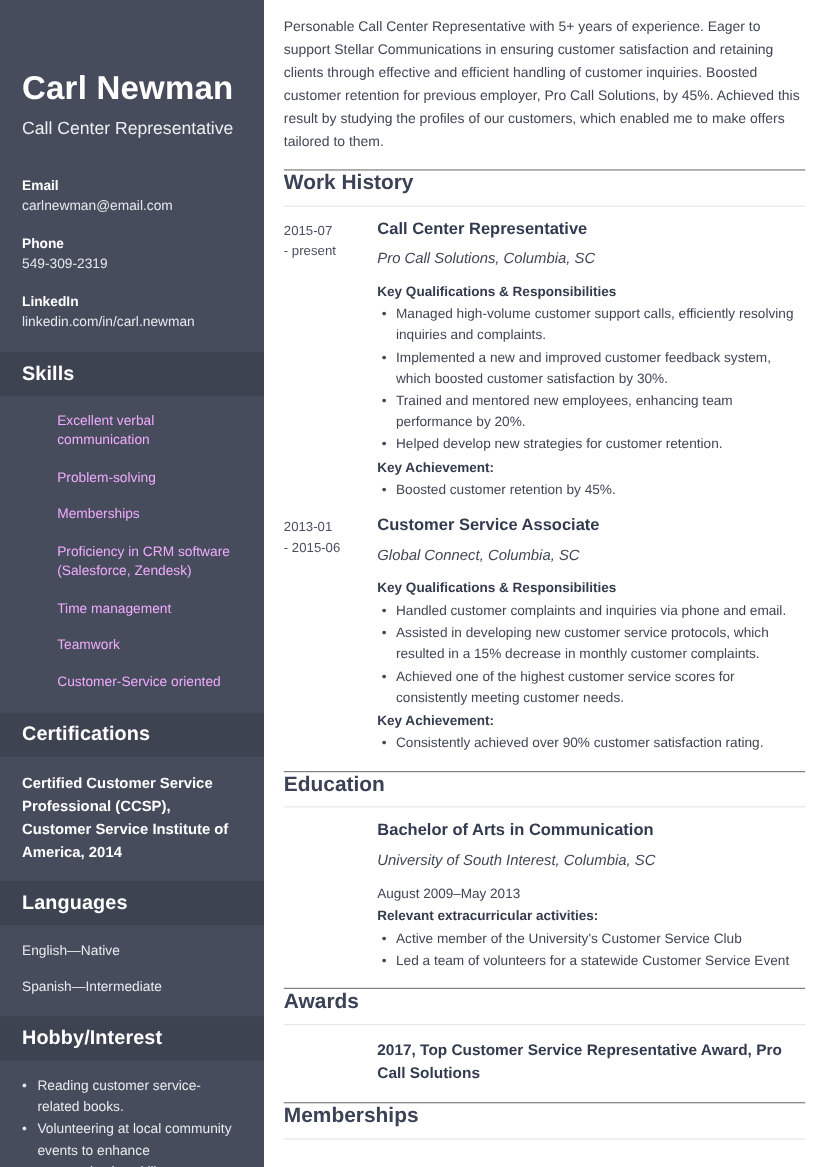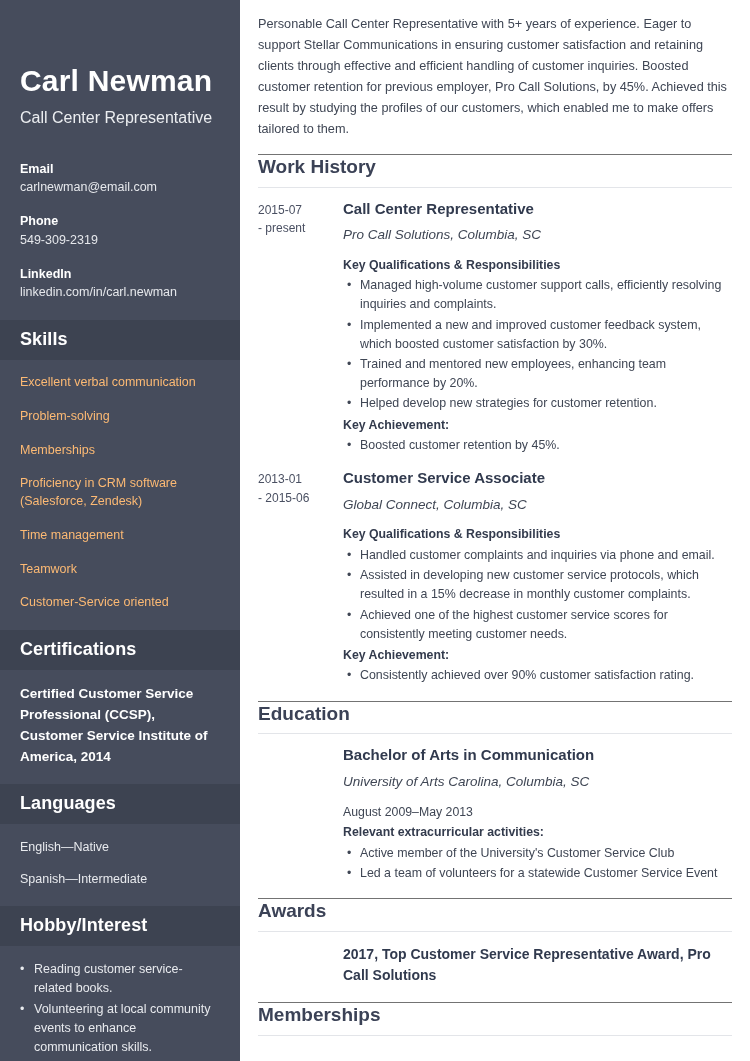--- a/index.html
+++ b/index.html
@@ -53,23 +53,24 @@
     line-height:1.5;
   }
   .contact-value {
     font-size:12.5px;
     color:#e6e8ec;
     line-height:1.5;
     word-break:break-word;
   }
   .skill-item {
     font-size:12.5px;
-    color:#fdba74;
+    color:#f0abfc;
     line-height:1.42;
     margin-bottom:16px;
+    margin-left:32px;
   }
   .skill-item:last-child { margin-bottom:2px; }
   .cert-item {
     font-size:13.5px;
     font-weight:bold;
     color:#ffffff;
     line-height:1.55;
   }
   .lang-item {
     font-size:12.5px;
@@ -289,21 +290,21 @@
         </div>
       </div>
     </section>
 
     <section class="section">
       <h2 class="section-title">Education</h2>
       <div class="entry">
         <div class="entry-date"></div>
         <div class="entry-body">
           <div class="entry-role">Bachelor of Arts in Communication</div>
-          <div class="entry-org">University of Arts Carolina, Columbia, SC</div>
+          <div class="entry-org">University of South Interest, Columbia, SC</div>
           <div class="entry-dates-plain">August 2009–May 2013</div>
           <div class="entry-sublabel">Relevant extracurricular activities:</div>
           <ul class="bullets pad-bottom-10">
             <li>Active member of the University's Customer Service Club</li>
             <li>Led a team of volunteers for a statewide Customer Service Event</li>
           </ul>
         </div>
       </div>
     </section>
 

